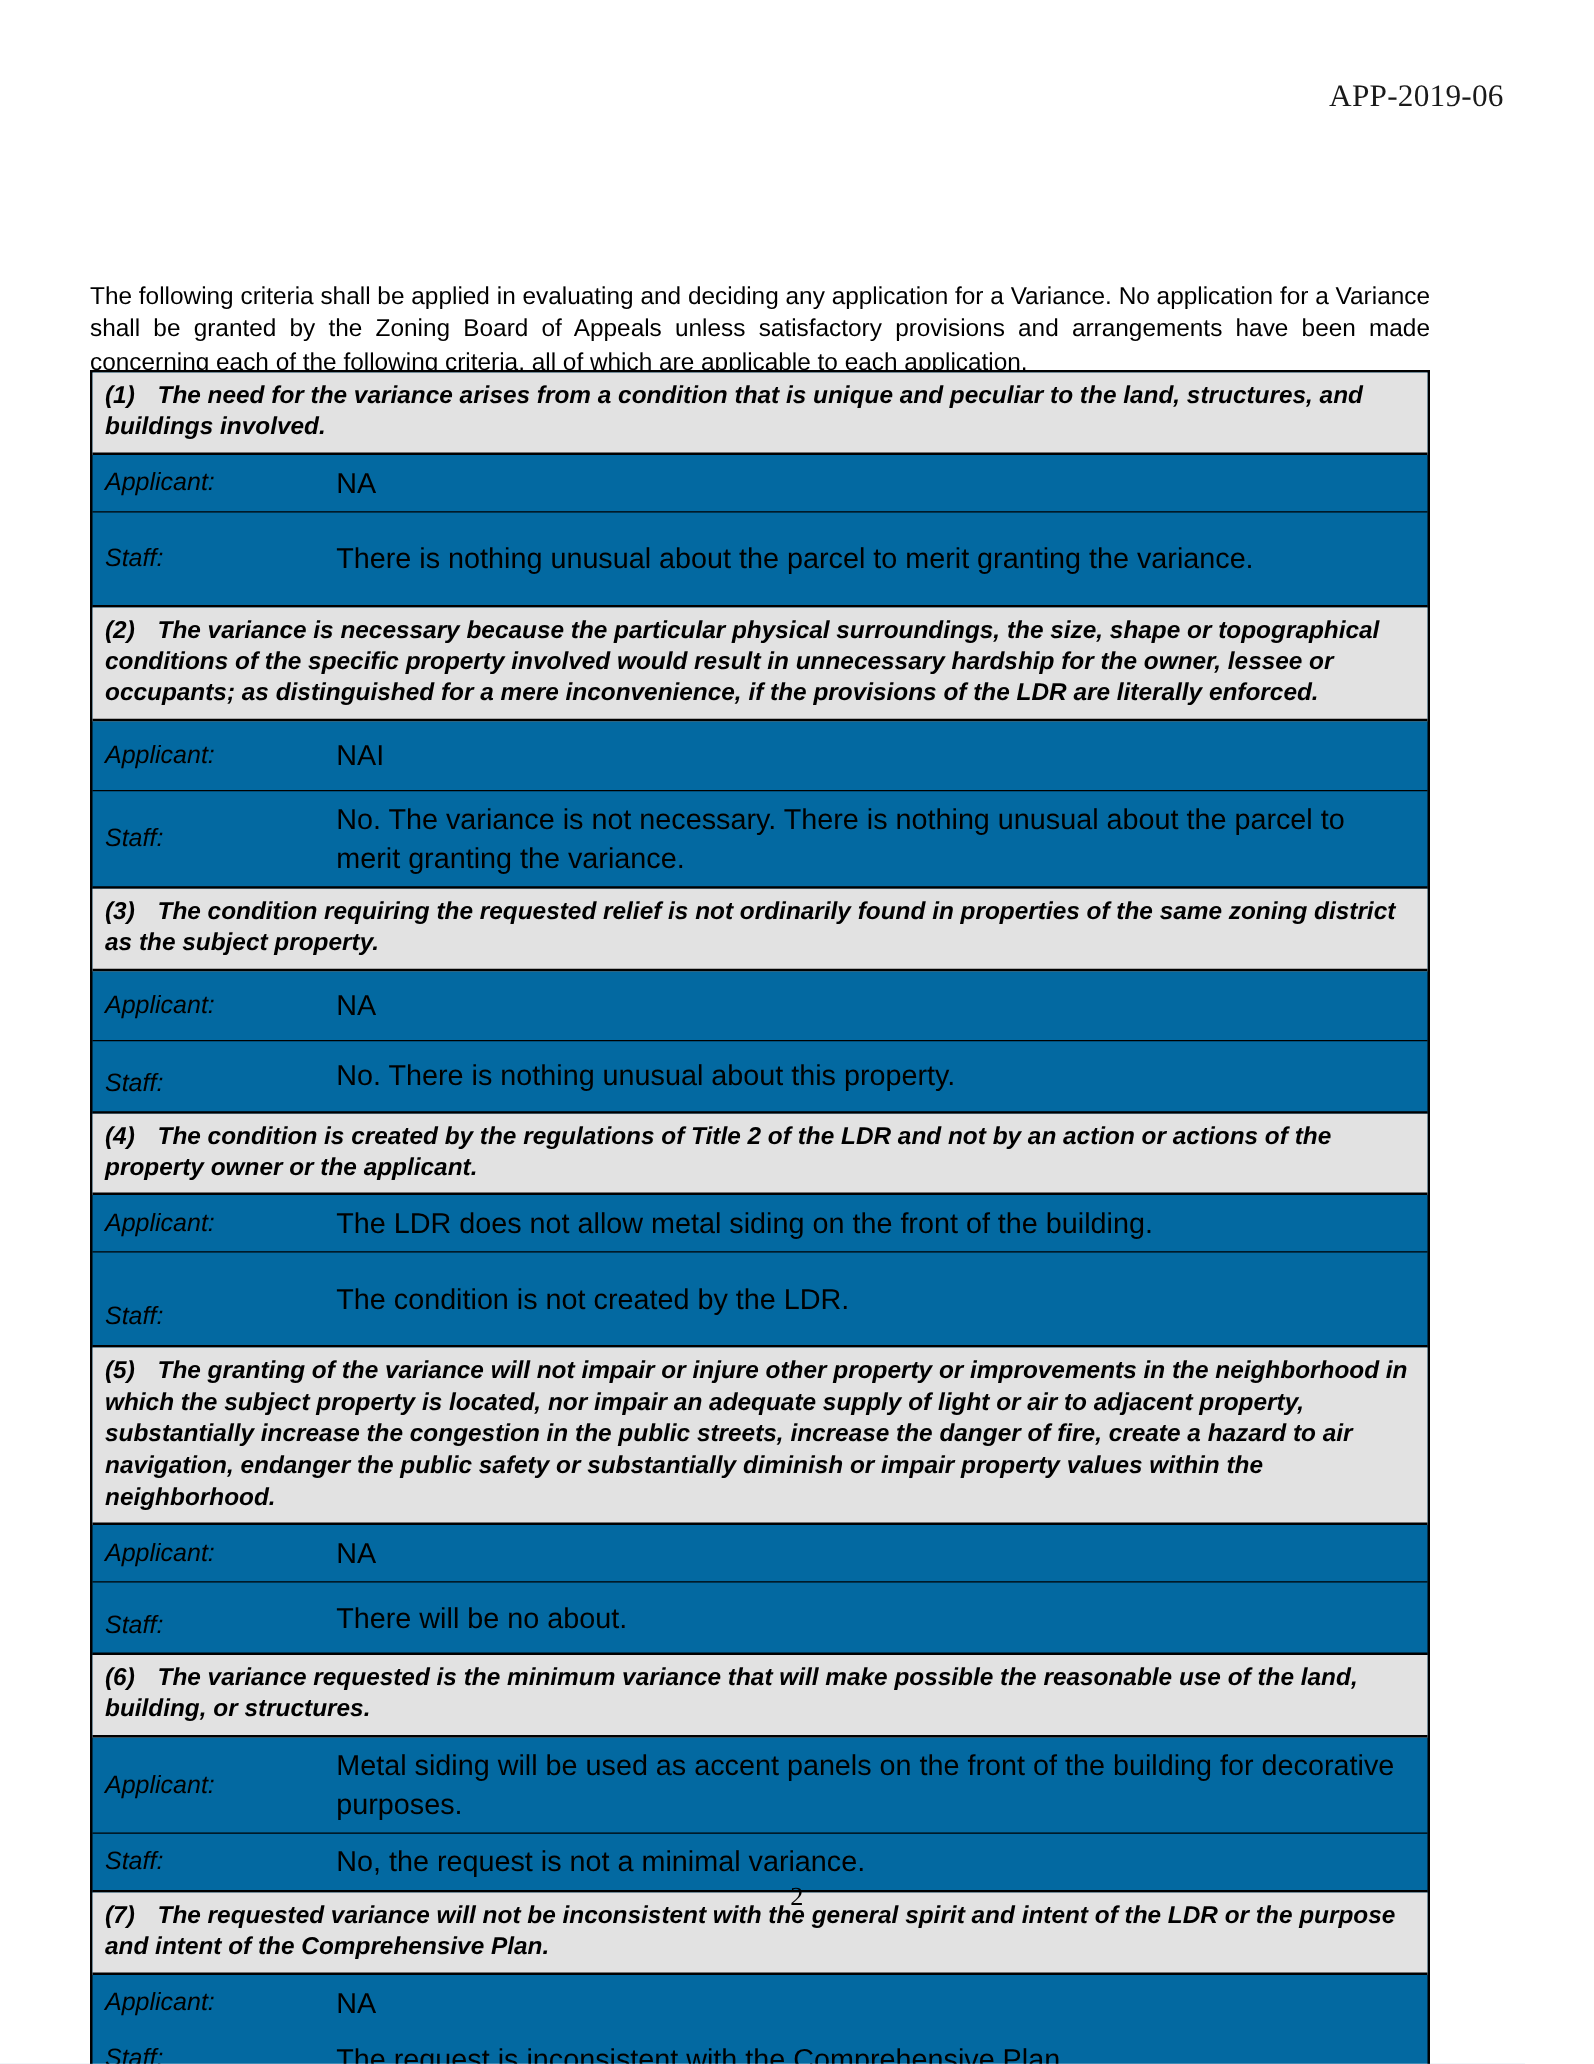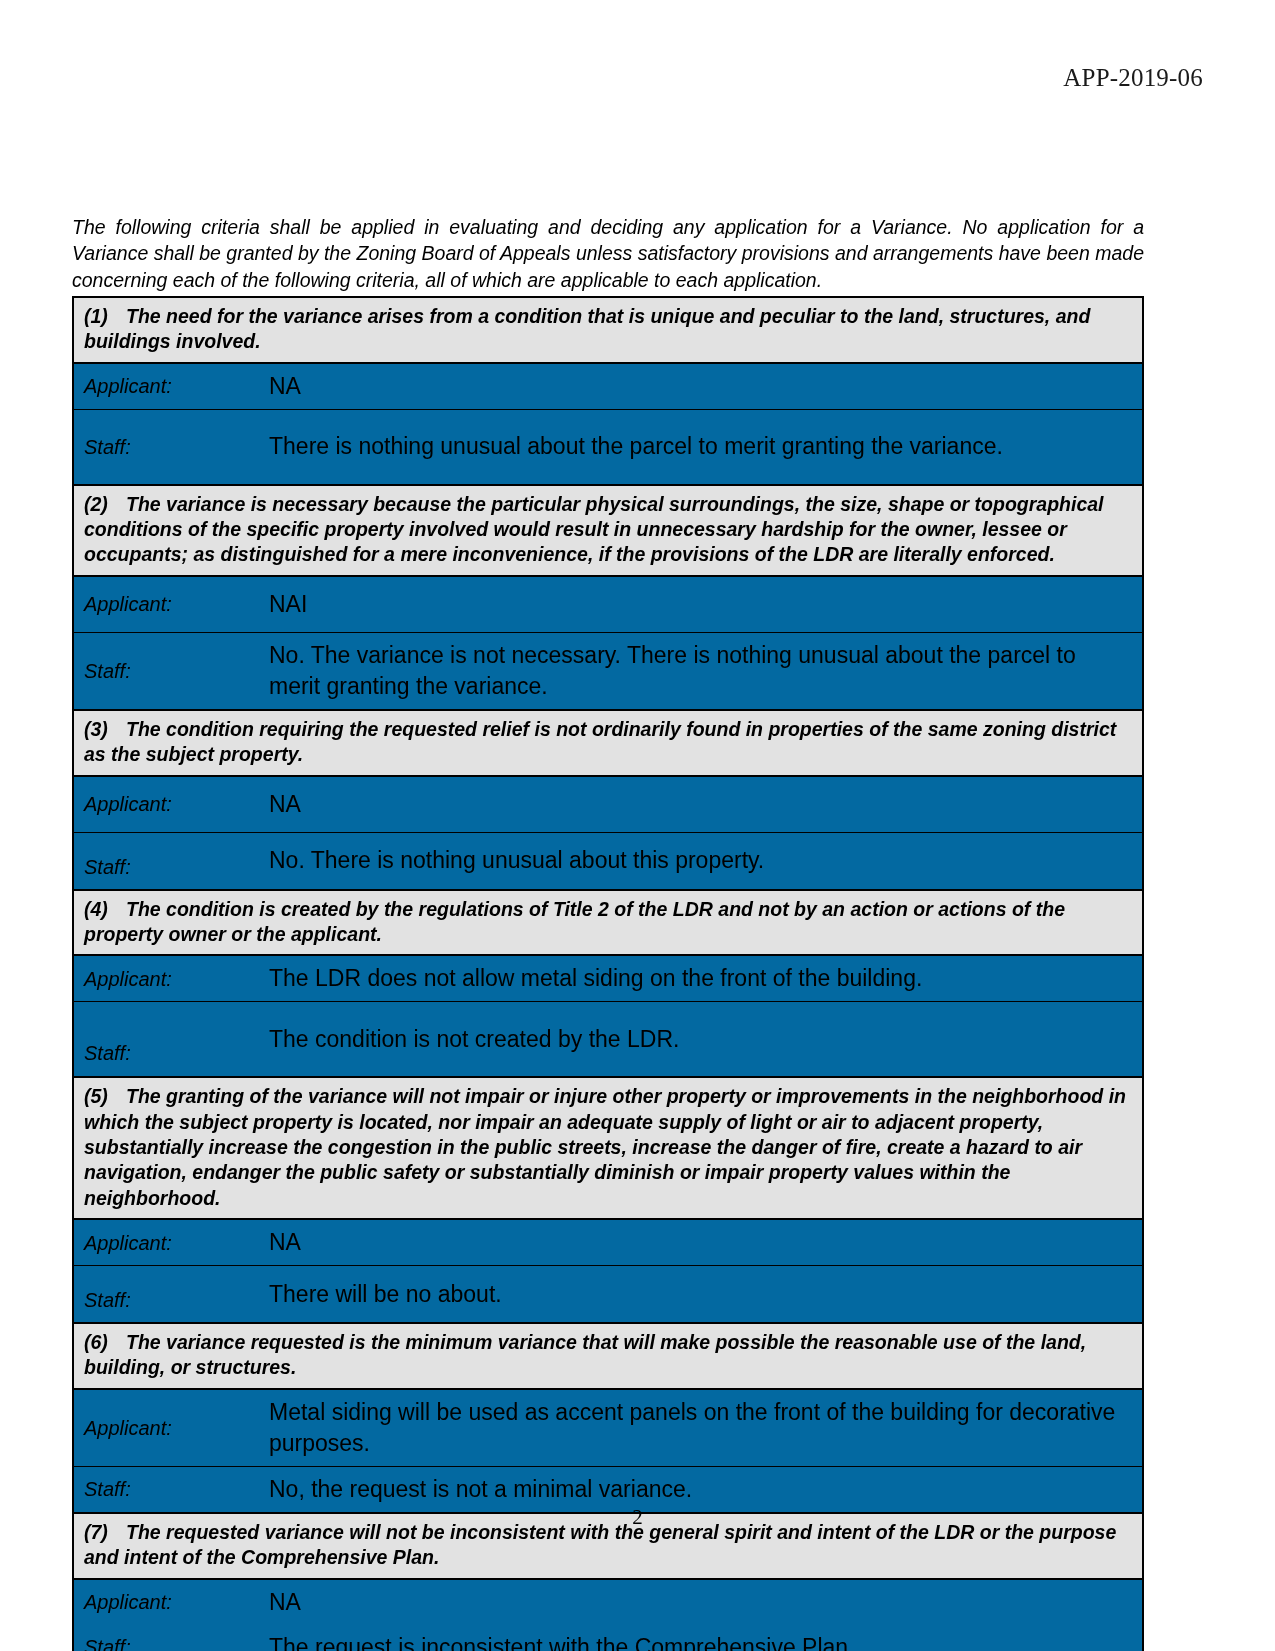--- a/index.html
+++ b/index.html
@@ -44,25 +44,24 @@
     font-weight: bold;
     text-decoration: underline;
     text-underline-offset: 4px;
     letter-spacing: 0.2px;
     white-space: pre;
   }
 
   
   .intro {
     position: absolute;
-    top: 194px;
+    top: 204px;
     left: 72px;
     width: 1072px;
     font-size: 19.5px;
-    font-style: italic;
     line-height: 1.38;
     text-align: justify;
     text-justify: inter-word;
   }
 
   
   .criteria-table {
     position: absolute;
     top: 296px;
     left: 72px;

